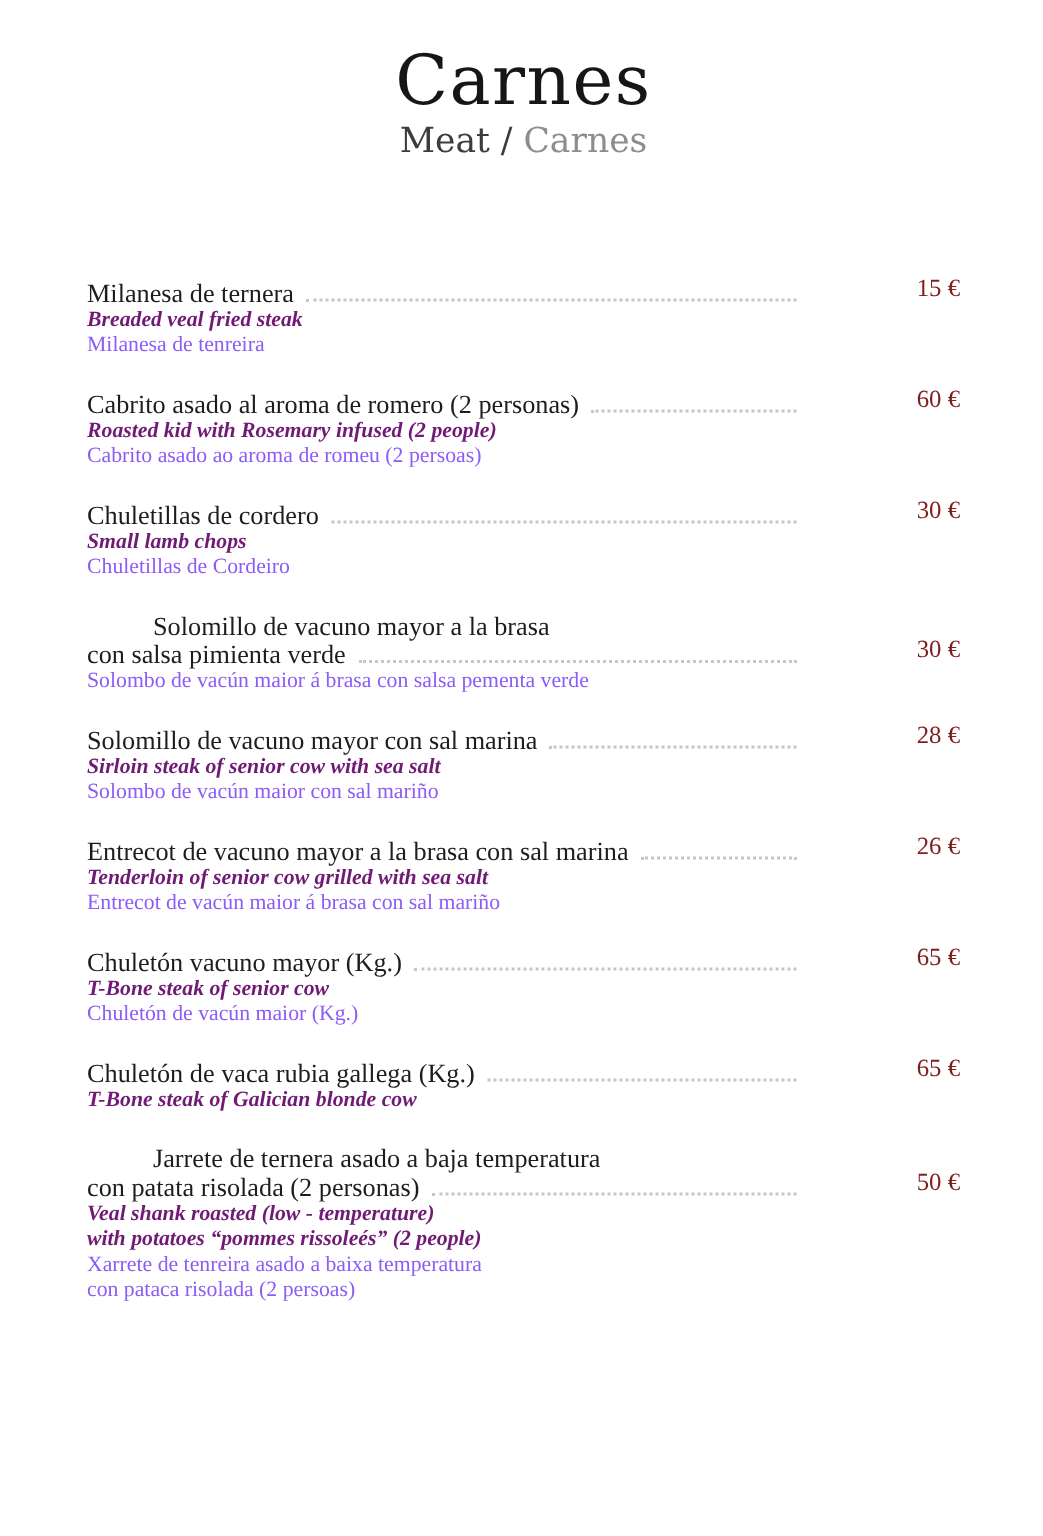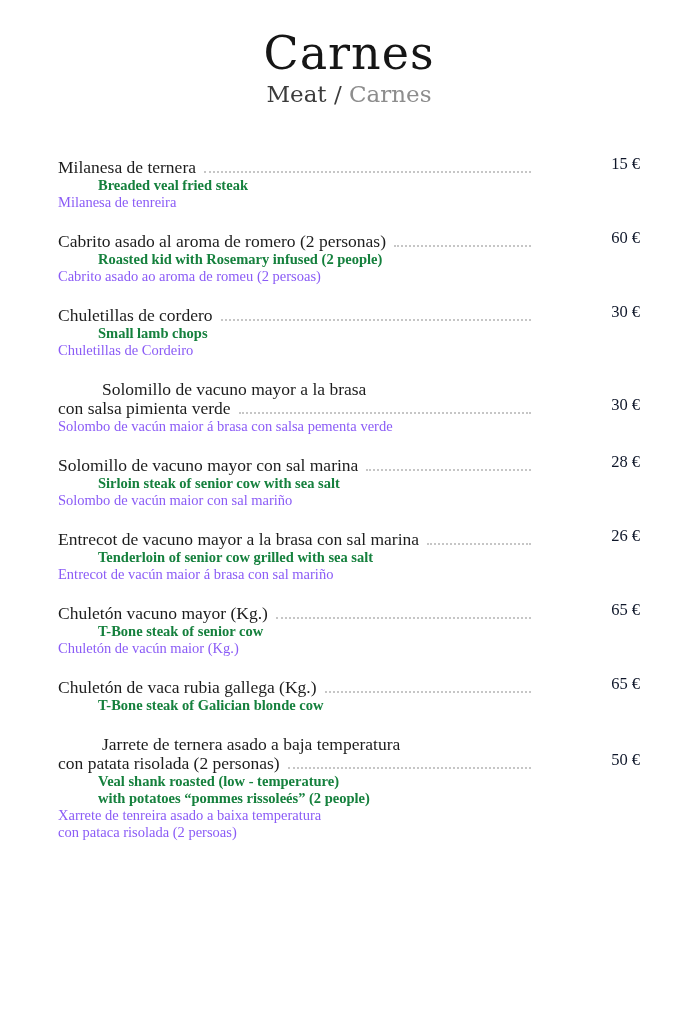--- a/index.html
+++ b/index.html
@@ -15,21 +15,21 @@
     overflow: hidden;
   }
   .page {
     width: 695px;
     height: 1024px;
     box-sizing: border-box;
     padding: 28px 55px 0 58px;
   }
   .header {
     text-align: center;
-    margin-bottom: 50px;
+    margin-bottom: 78px;
   }
   .title {
     font-family: "DejaVu Serif", serif;
     font-size: 46px;
     line-height: 1.1;
     color: #161616;
     letter-spacing: 1px;
   }
   .subtitle {
     font-family: "DejaVu Serif", serif;
@@ -66,32 +66,32 @@
     border-bottom: 2px dotted #c6c6c6;
     min-width: 12px;
     max-width: 999px;
   }
   .name-row .dots-cap {
     flex: 0 0 38px;
   }
   .price {
     flex: 0 0 auto;
     font-size: 16.5px;
-    color: #0f172a;
+    color: #7f1d1d;
     white-space: nowrap;
     position: relative;
     top: -4px;
     margin-left: 36px;
   }
   .en-line {
     font-size: 14.5px;
     line-height: 17px;
     font-weight: bold;
-    color: #15803d;
-    margin-left: 40px;
+    font-style: italic;
+    color: #701a75;
   }
   .gl-line {
     font-size: 14.5px;
     line-height: 17px;
     color: #8b5cf6;
   }
 </style>
 </head>
 <body>
 

